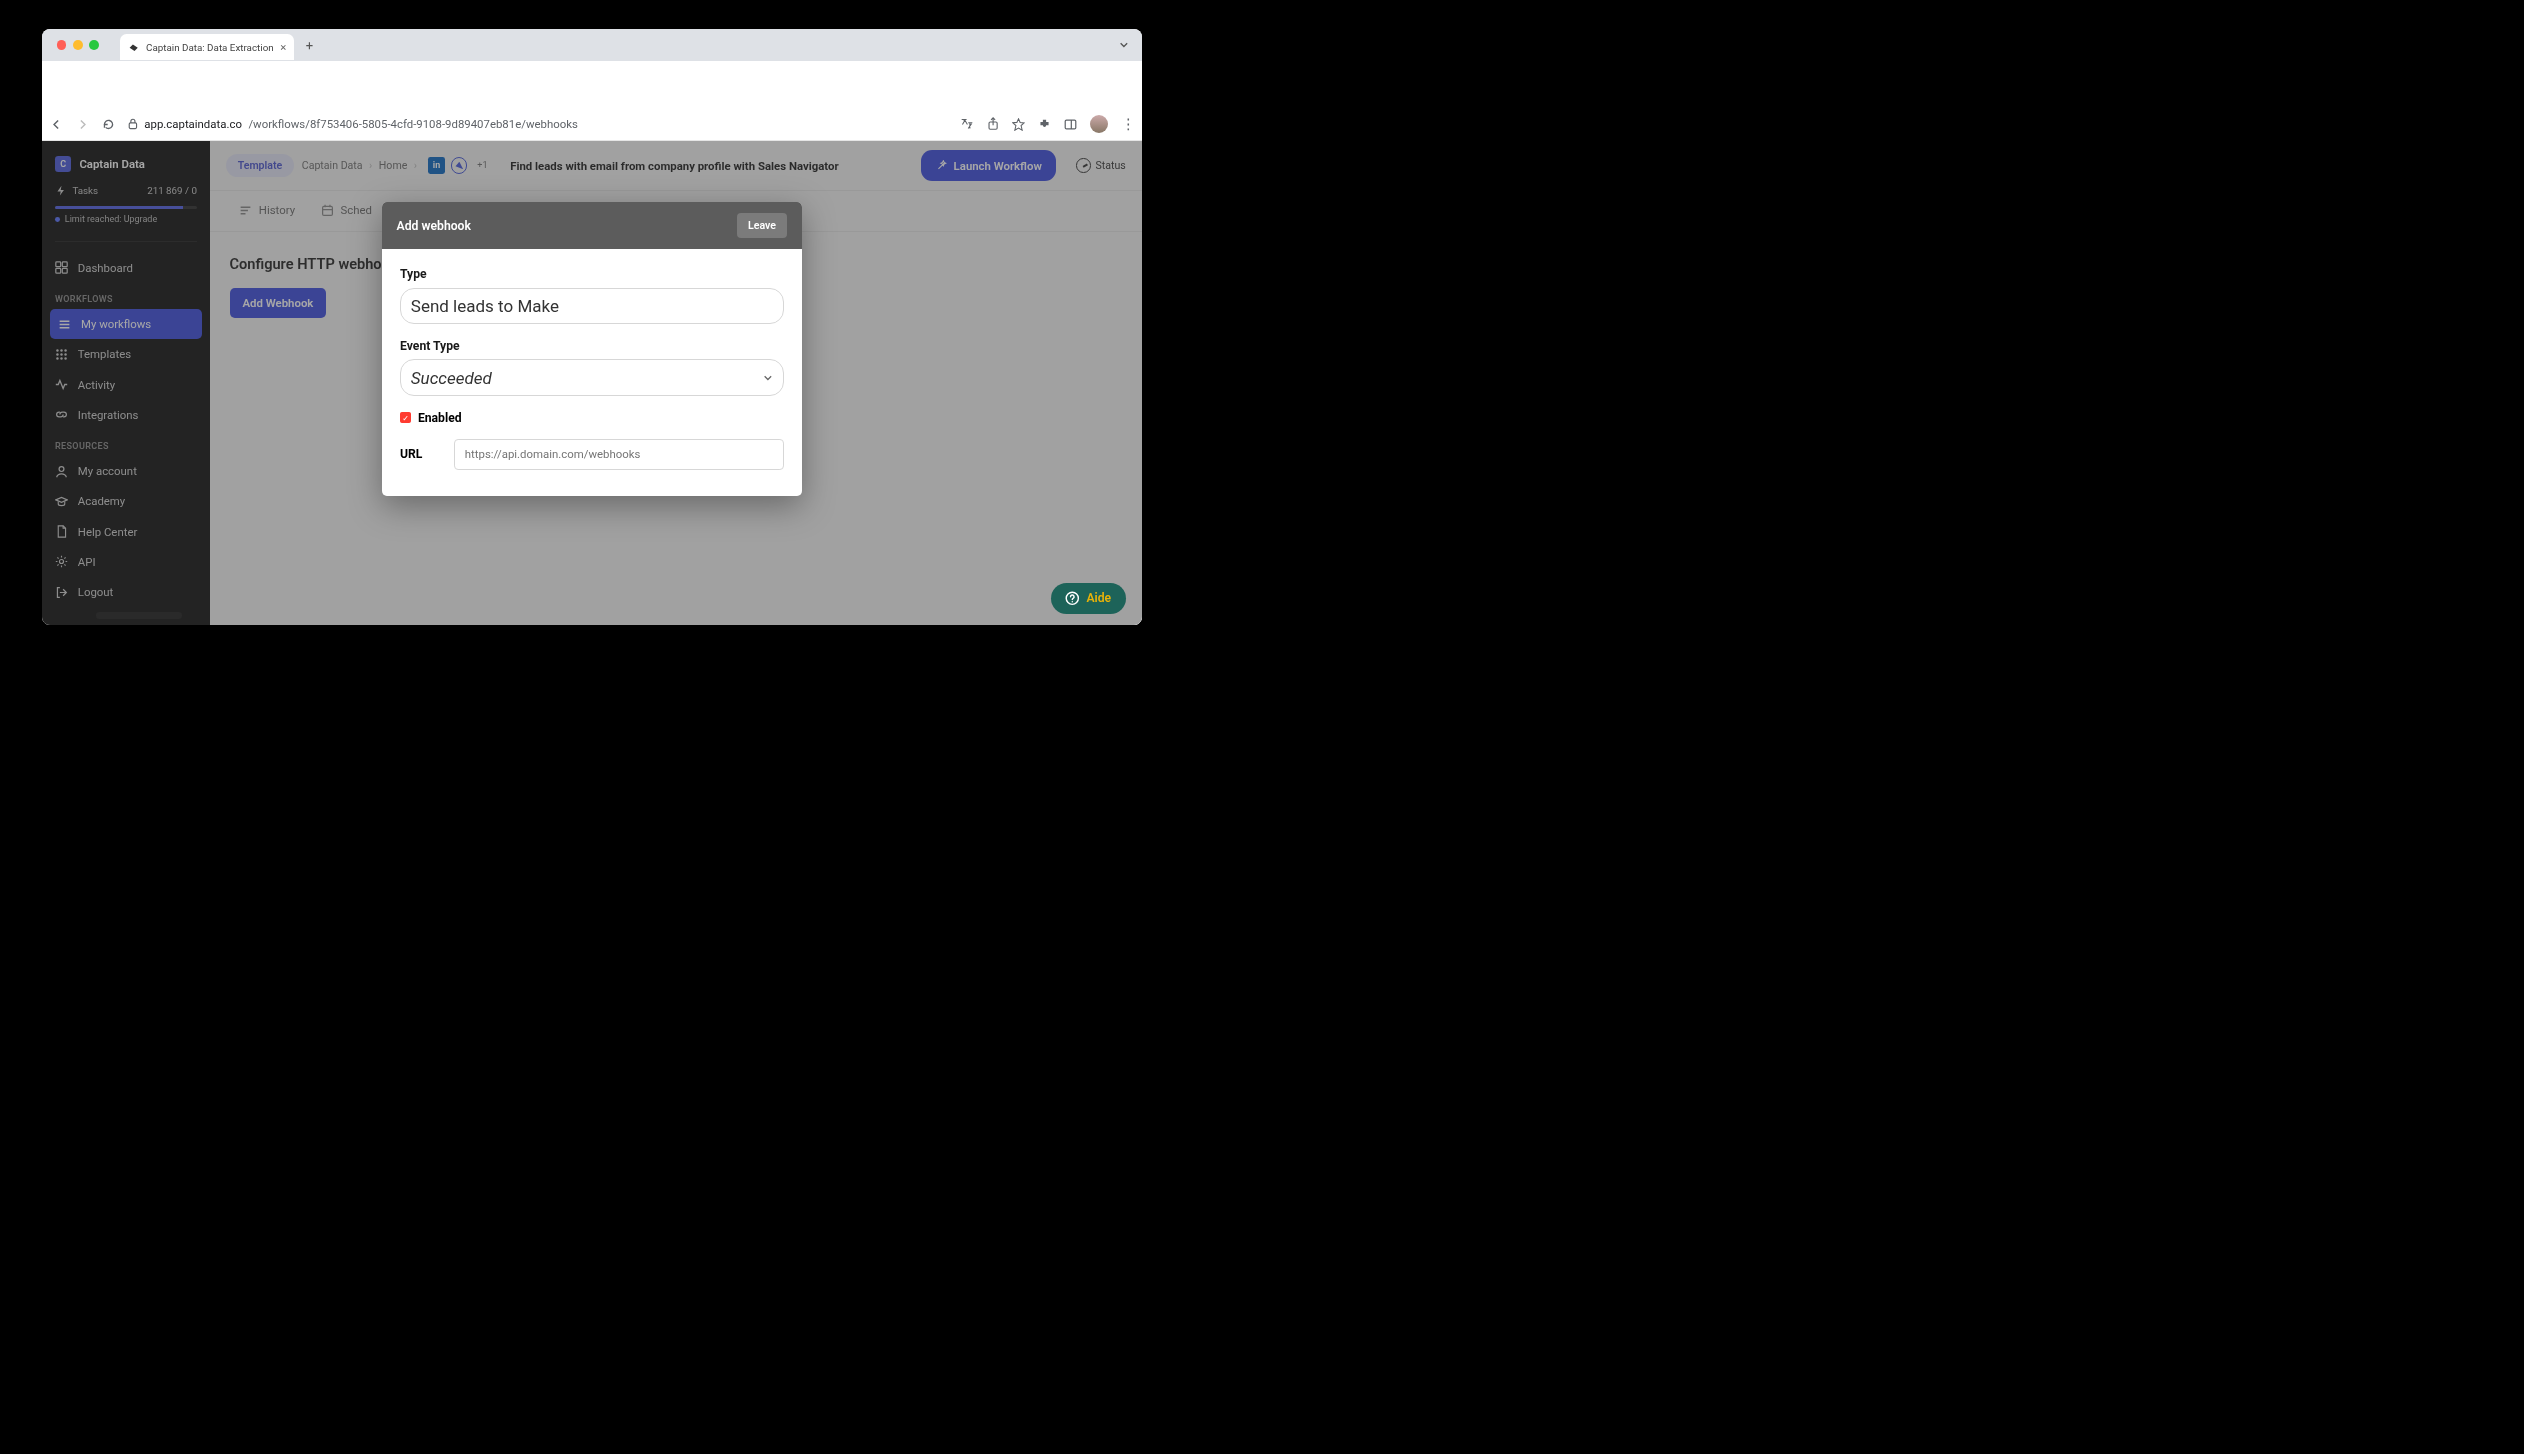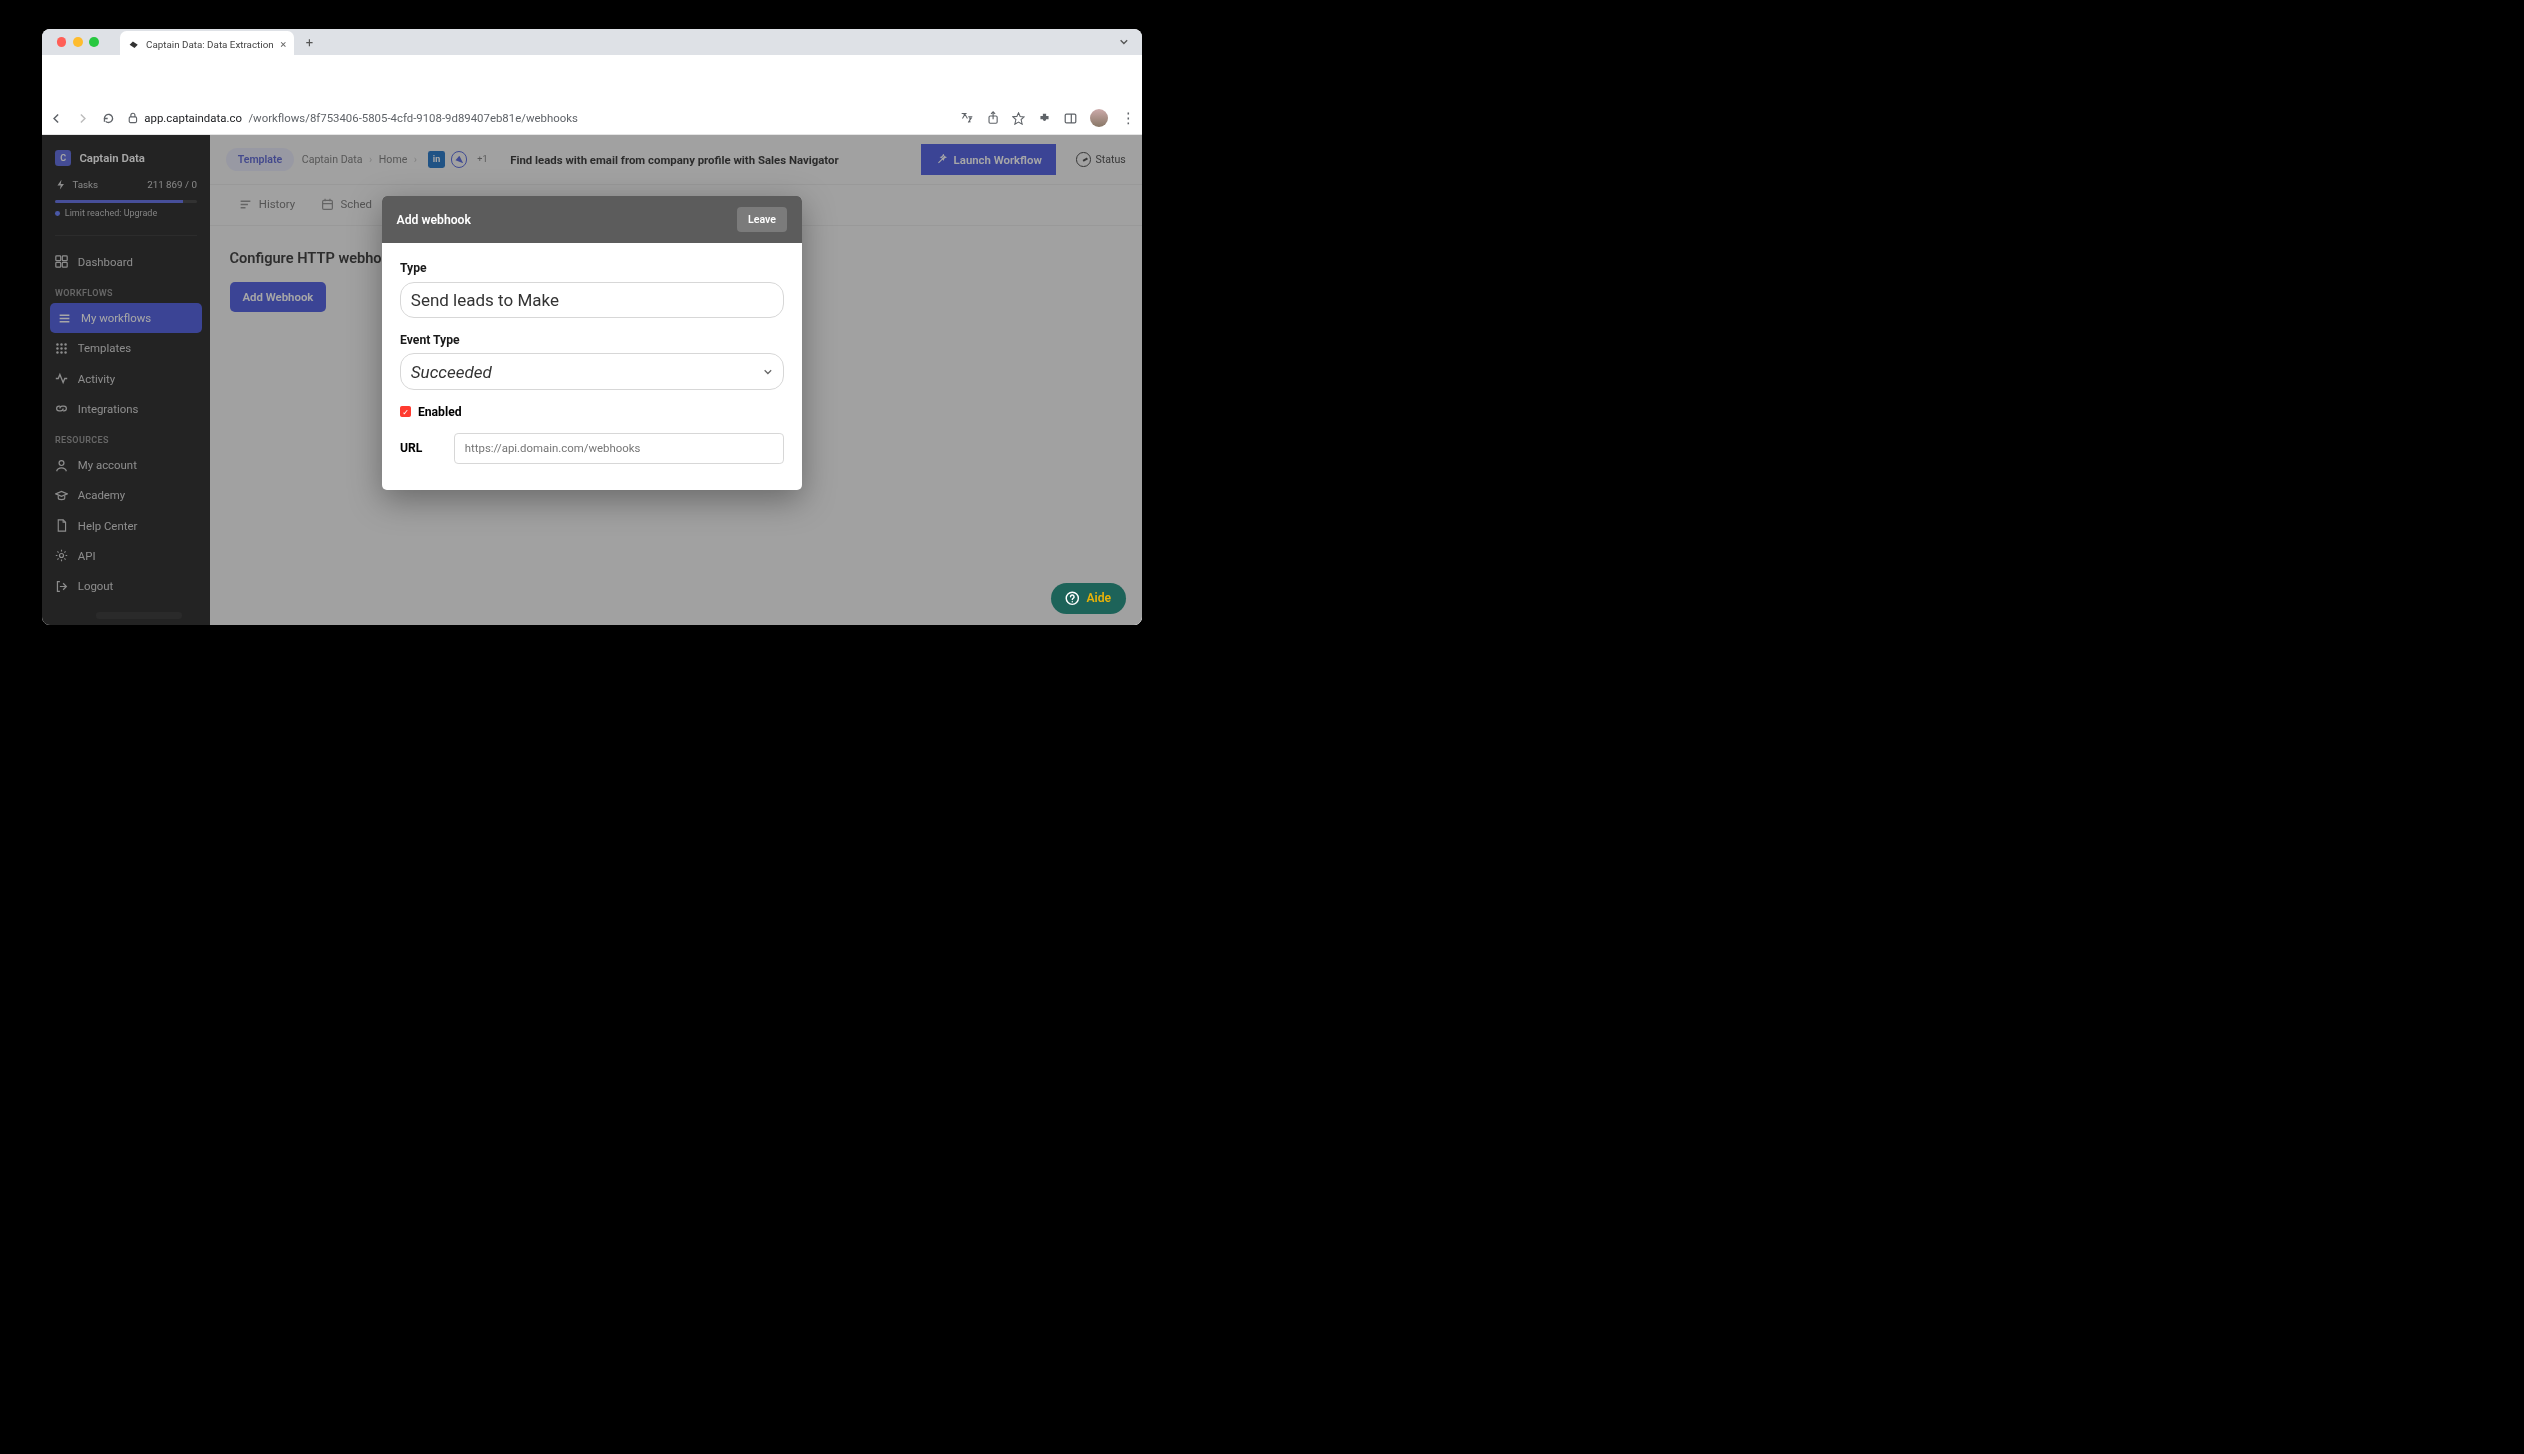--- a/index.html
+++ b/index.html
@@ -1,18 +1,18 @@
 <!DOCTYPE html>
 <html style="font-size:13px"><head>
 <meta charset="utf-8">
 <style>
 * { margin:0; padding:0; box-sizing:border-box; font-family: -apple-system, BlinkMacSystemFont, "Segoe UI", Roboto, sans-serif; }
 body { background:#000; width:1184px; height:682px; position:relative; overflow:hidden; }
 .browser { position:absolute; top:29px; left:42px; width:1100px; height:596px; background:#fff; border-radius:8.1px; overflow:hidden; display:flex; flex-direction:column; }
-.tab-strip { height:26px; background:#dee1e6; display:flex; align-items:center; padding:0 6.5px; }
+.tab-strip { height:32px; background:#dee1e6; display:flex; align-items:center; padding:0 6.5px; }
 .traffic-lights { display:flex; gap:6.5px; padding:0 8.1px; }
 .traffic-lights span { width:9.8px; height:9.8px; border-radius:50%; }
 .tl-red{background:#ff5f57;} .tl-yellow{background:#febc2e;} .tl-green{background:#28c840;}
 .tab { background:#fff; height:26px; margin-left:13px; border-radius:6.5px 6.5px 0 0; display:flex; align-items:center; padding:0 8.1px; gap:6.5px; font-size:9.8px; color:#444; min-width:163px; max-width:179px; position:relative; top:2.4px;}
 .tab-close{ font-size:11.4px; color:#666; margin-left:auto; }
 .tab-plus{ margin-left:11.4px; color:#555; font-size:13px; }
 .tab-strip-caret{ margin-left:auto; margin-right:6.5px; color:#555; }
 .addr-row { height:33px; background:#fff; display:flex; align-items:center; padding:0 8.1px; gap:11.4px; border-bottom:0.8px solid #e5e5e5;margin-top:47px; }
 .addr-row .nav-btn { color:#7c7c7c; width:14.6px; text-align:center; }
 .addr-row .nav-btn.disabled{ color:#bdbdbd;}
@@ -43,21 +43,21 @@
 .topbar{ height:50px; display:flex; align-items:center; gap:8.1px; padding:0 16.3px; border-bottom:0.8px solid #e6e6e6;}
 .badge-template{ background:#e4e6f7; color:#4954cf; font-weight:600; padding:4.9px 11.4px; border-radius:13px; font-size:10.6px;}
 .crumb{ font-size:10.6px; color:#6e6e6e; display:flex; align-items:center; gap:6.5px;}
 .crumb .chev{ color:#bbb;}
 .top-icons{ display:flex; gap:6.5px; align-items:center; margin-left:3.3px;}
 .linkedin-sq{ width:16.3px; height:16.3px; background:#0a66c2; color:#fff; border-radius:2.4px; display:flex; align-items:center; justify-content:center; font-size:9px; font-weight:700;}
 .compass{ width:16.3px; height:16.3px; border:1.6px solid #4457da; border-radius:50%; position:relative;}
 .compass::after{ content:""; position:absolute; inset:3.3px; background:#4457da; clip-path:polygon(50% 0%, 100% 100%, 0% 60%);}
 .plus1{ font-size:9px; color:#6e6e6e; margin-left:3.3px;}
 .wf-title{ margin-left:14.6px; font-weight:700; font-size:11.4px; color:#1d1d1d;}
-.launch-btn{ margin-left:auto; background:#3b4bdf; color:#fff; border:none; border-radius:0; padding:8.1px 14.6px; font-size:11.4px; font-weight:600; display:flex; align-items:center; gap:6.5px; cursor:pointer;}
+.launch-btn{ margin-left:auto; background:#3b4bdf; color:#fff; border:none; border-radius:11px; padding:8.1px 14.6px; font-size:11.4px; font-weight:600; display:flex; align-items:center; gap:6.5px; cursor:pointer;}
 .status{ display:flex; align-items:center; gap:4.9px; font-size:10.6px; color:#333; margin-left:11.4px;}
 .status-circle{ width:14.6px; height:14.6px; border:1.6px solid #333; border-radius:50%; position:relative;}
 .status-circle::after{ content:""; width:4.9px; height:1.6px; background:#333; position:absolute; left:50%; top:50%; transform-origin:left; transform:rotate(-30deg);}
 .subtabs{ height:41px; display:flex; align-items:stretch; gap:0; padding:0 16.3px; border-bottom:0.8px solid #e6e6e6;}
 .subtab{ display:flex; align-items:center; gap:6.5px; padding:0 13px; font-size:11.4px; color:#696969; border-bottom:2.4px solid transparent; cursor:pointer;}
 .content{ padding:23px 19.5px;}
 .content h2{ font-size:14.6px; font-weight:600; color:#222; margin-bottom:14.6px;}
 .add-btn{ background:#3b4bdf; color:#fff; border:none; border-radius:4.9px; padding:8.1px 13px; font-size:11.4px; font-weight:600; cursor:pointer;}
 .overlay{ position:absolute; inset:0; background:rgba(60,60,60,.45); display:flex; align-items:flex-start; justify-content:center; padding-top:61px;}
 .modal{ width:420px; background:#fff; border-radius:4.9px; overflow:hidden; box-shadow:0 9.8px 33px rgba(0,0,0,.35);}

